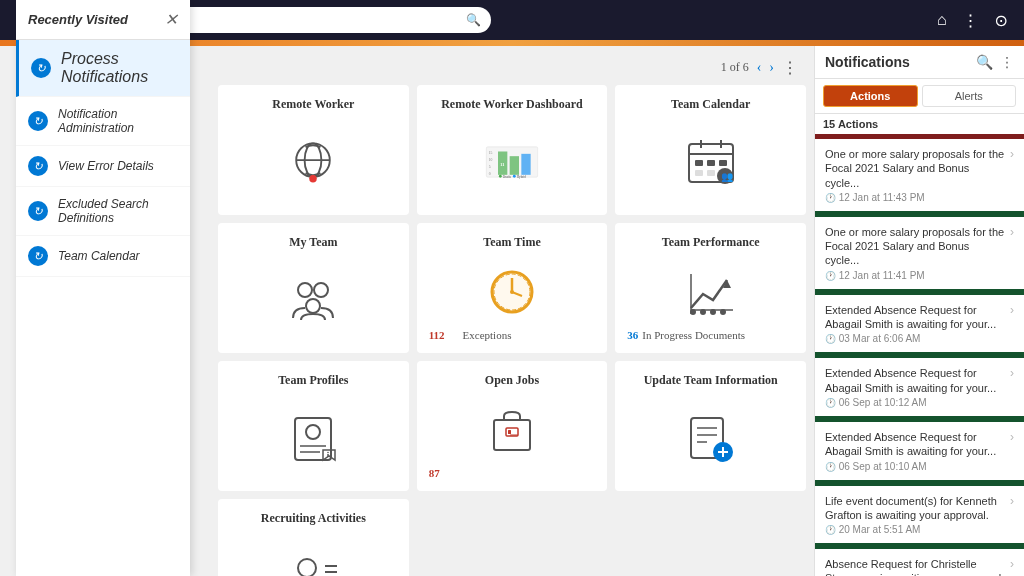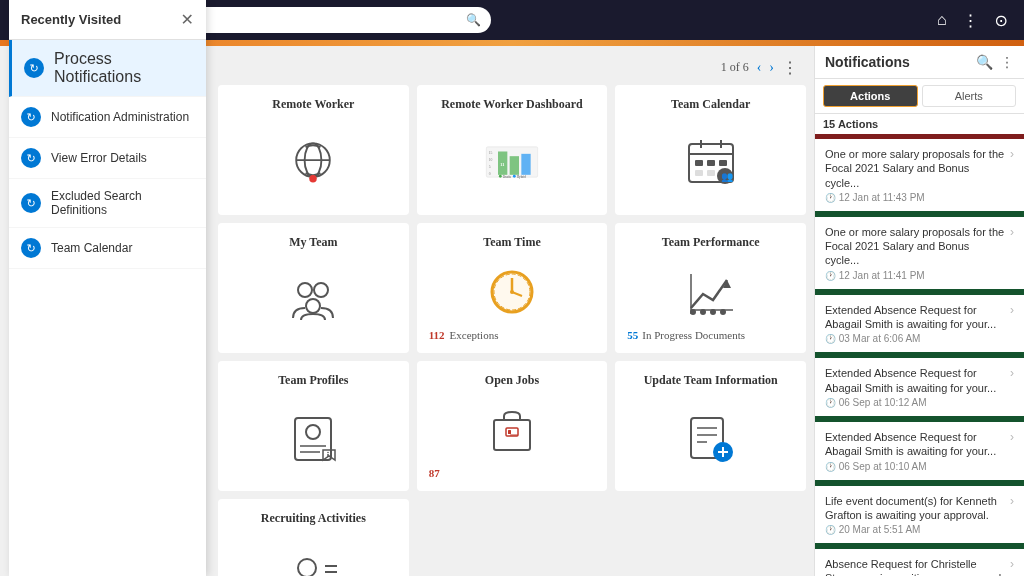--- a/index.html
+++ b/index.html
@@ -26,22 +26,22 @@
     .nav-icon { color: #fff; font-size: 16px; padding: 6px; cursor: pointer; }
 
     
     .accent-bar {
       position: absolute; top: 40px; left: 0; right: 0; height: 6px;
       background: linear-gradient(to right, #e8761e, #f0a040, #d06010);
     }
 
     
     .recently-visited {
-      position: absolute; top: 0; left: 9px; width: 197px; height: 576px;
-      background: #fff; z-index: 200; box-shadow: 2px 0 8px rgba(0,0,0,0.15);
+      position: absolute; top: 0; left: 16px; width: 174px; height: 576px;
+      background: #fff; z-index: 200; box-shadow: 2px 0 8px rgba(0,0,0,0.15); font-style: italic;
     }
     .rv-header {
       display: flex; align-items: center; justify-content: space-between;
       padding: 10px 12px; border-bottom: 1px solid #e0e0e0; height: 40px;
       background: #fff;
     }
     .rv-title { font-size: 13px; font-weight: 600; color: #333; }
     .rv-close { cursor: pointer; color: #666; font-size: 16px; }
     .rv-item {
       display: flex; align-items: center; gap: 10px; padding: 10px 12px;
@@ -96,21 +96,21 @@
       padding: 8px 10px; border-bottom: 1px solid #e0e0e0;
     }
     .notif-title { font-size: 14px; font-weight: 600; color: #333; }
     .notif-icons { display: flex; gap: 6px; }
     .notif-icon-btn { cursor: pointer; color: #666; font-size: 14px; }
     .notif-tabs { display: flex; padding: 6px 8px; gap: 4px; border-bottom: 1px solid #e0e0e0; }
     .notif-tab {
       flex: 1; text-align: center; padding: 4px; font-size: 11px; cursor: pointer;
       border-radius: 3px; border: 1px solid #e0e0e0; color: #555;
     }
-    .notif-tab.active { background: #404040; color: #fff; border-color: #f0a030; font-weight: 600; }
+    .notif-tab.active { background: #c2410c; color: #fff; border-color: #f0a030; font-weight: 600; }
     .notif-count { font-size: 11px; color: #555; padding: 4px 8px; border-bottom: 5px solid #7f1d1d; }
     .notif-count strong { color: #333; }
     .notif-list { flex: 1; overflow-y: auto; }
     .notif-item {
       padding: 8px 10px; border-bottom: 6px solid #14532d; cursor: pointer;
       display: flex; align-items: flex-start; justify-content: flex-end;
     }
     .notif-item-content { flex: 1; }
     .notif-item-text { font-size: 11px; color: #333; line-height: 1.3; }
     .notif-item-time { font-size: 10px; color: #888; margin-top: 2px; }
@@ -265,42 +265,42 @@
     <div class="tile-title">Team Time</div>
     <div class="tile-icon-area">
       <svg viewBox="0 0 56 56" fill="none" xmlns="http://www.w3.org/2000/svg">
       <circle cx="28" cy="28" r="20" stroke="#e8a020" stroke-width="3" fill="#fff9ee"></circle>
       <circle cx="28" cy="28" r="2" fill="#e8a020"></circle>
       <line x1="28" y1="28" x2="28" y2="14" stroke="#e8a020" stroke-width="2.5"></line>
       <line x1="28" y1="28" x2="38" y2="32" stroke="#e8a020" stroke-width="2"></line>
       <circle cx="28" cy="28" r="18" stroke="#e8a020" stroke-width="1" fill="none" stroke-dasharray="4 2"></circle>
     </svg>
     </div>
-    <div style="width:100%;display:flex;align-items:flex-start;gap:5px;margin-top:4px;">
+    <div style="width:100%;display:flex;align-items:flex-start;gap:18px;margin-top:4px;">
       <span class="tile-badge ">112</span>
       <span class="tile-badge-text">Exceptions</span>
     </div>
   </div>
       <div class="tile">
     <div class="tile-title">Team Performance</div>
     <div class="tile-icon-area">
       <svg viewBox="0 0 56 56" fill="none" xmlns="http://www.w3.org/2000/svg">
       <polyline points="8,44 20,30 30,36 44,16" stroke="#555" stroke-width="2.5" fill="none"></polyline>
       <polygon points="44,16 48,24 40,24" fill="#555"></polygon>
       <circle cx="10" cy="48" r="3" fill="#555"></circle>
       <circle cx="20" cy="48" r="3" fill="#555"></circle>
       <circle cx="30" cy="48" r="3" fill="#555"></circle>
       <circle cx="40" cy="48" r="3" fill="#555"></circle>
       <line x1="8" y1="46" x2="8" y2="50" stroke="#555" stroke-width="1.5"></line>
       <line x1="8" y1="10" x2="8" y2="46" stroke="#555" stroke-width="1.5"></line>
       <line x1="8" y1="46" x2="50" y2="46" stroke="#555" stroke-width="1.5"></line>
     </svg>
     </div>
     <div style="width:100%;display:flex;align-items:center;gap:4px;margin-top:4px;">
-      <span class="tile-badge blue">55</span>
+      <span class="tile-badge blue">36</span>
       <span class="tile-badge-text">In Progress Documents</span>
     </div>
   </div>
       <div class="tile">
     <div class="tile-title">Team Profiles</div>
     <div class="tile-icon-area">
       <svg viewBox="0 0 56 56" fill="none" xmlns="http://www.w3.org/2000/svg">
       <rect x="10" y="8" width="36" height="42" rx="3" stroke="#555" stroke-width="2" fill="none"></rect>
       <circle cx="28" cy="22" r="7" stroke="#555" stroke-width="2" fill="none"></circle>
       <line x1="15" y1="36" x2="41" y2="36" stroke="#555" stroke-width="1.5"></line>

